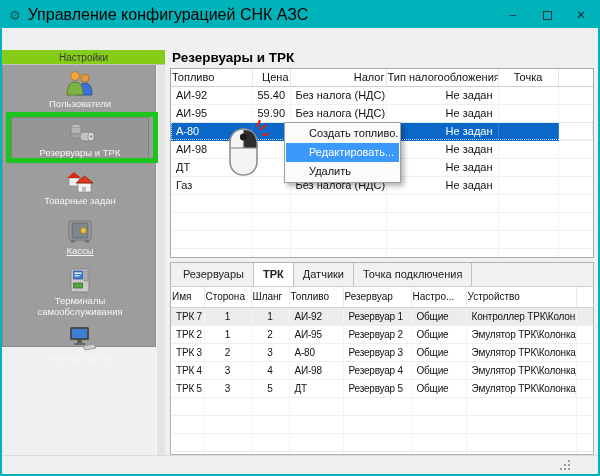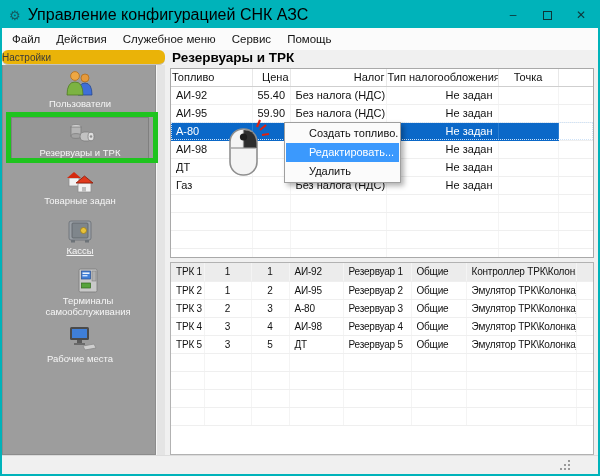--- a/index.html
+++ b/index.html
@@ -18,24 +18,24 @@
   .wbtn { width:34px; height:100%; display:flex; align-items:center; justify-content:center;
           color:#0d3638; font-size:12px; }
   .max-glyph { display:block; width:9px; height:9px; border:1px solid #0d3638; }
 
   
   .menubar { position:absolute; left:0; top:26px; right:0; height:22px; background:#fbfbfb;
              display:flex; align-items:center; padding-left:2px; }
   .mitem { padding:3px 8px; font-size:11.5px; color:#141414; }
 
   
-  .nav-header { position:absolute; left:0; top:48px; width:163px; height:15px; background:#eab308;
-                font-size:10px; color:#3a3a3a; text-align:left; line-height:15px;
-                border-bottom:1px solid #c2c2c2;border-radius:6px; }
-  .nav-body { position:absolute; left:0; top:63px; width:154px; height:390px; background:#9d9d9d;
+  .nav-header { position:absolute; left:0; top:48px; width:163px; height:15px; background:#84cc16;
+                font-size:10px; color:#3a3a3a; text-align:center; line-height:15px;
+                border-bottom:1px solid #c2c2c2; }
+  .nav-body { position:absolute; left:0; top:63px; width:154px; height:282px; background:#9d9d9d;
               border:1px solid #8c8c8c; border-top:none; }
   .nav-scroll { position:absolute; left:154px; top:63px; width:9px; height:390px; background:#e4e4e4;
                 border-left:1px solid #f6f6f6; }
   .side-item { position:absolute; left:0; width:154px; text-align:center; color:#f6f6f6;
                font-size:9.5px; line-height:11px; }
   .side-item svg { display:block; margin:0 auto 2px auto; }
   .side-item .lbl { display:block; width:110px; margin:0 auto; }
   .side-item.sel { left:8px; width:138px; background:#969696; border:1px solid #7f7f7f; padding:3px 0 4px 0; }
   .green-box { position:absolute; left:4px; top:110px; width:152px; height:51px;
                border:5px solid #1ec41e; z-index:4; }
@@ -98,27 +98,20 @@
     <span class="title-text">Управление конфигурацией СНК АЗС</span>
     <div class="win-controls">
       <div class="wbtn">–</div>
       <div class="wbtn">
           <span class="max-glyph"></span>
         </div>
       <div class="wbtn">✕</div>
     </div>
   </div>
 
-  <div class="menubar">
-    <span class="mitem">Файл</span>
-    <span class="mitem">Действия</span>
-    <span class="mitem">Служебное меню</span>
-    <span class="mitem">Сервис</span>
-    <span class="mitem">Помощь</span>
-  </div>
 
   <div class="nav-header">Настройки</div>
   <div class="nav-body">
 
     <div class="side-item" style="top:6px;">
       <svg width="32" height="25" viewBox="0 0 32 25">
         <circle cx="21" cy="7" r="4" fill="#e59a3c" stroke="#b06f1e" stroke-width="0.8"></circle>
         <path d="M14,24 Q14,12 21,12 Q28,12 28,24 Z" fill="#3f6fd8" stroke="#27488f" stroke-width="0.8"></path>
         <circle cx="11" cy="5" r="4.4" fill="#eda743" stroke="#b06f1e" stroke-width="0.8"></circle>
         <path d="M3,24 Q3,11 11,11 Q19,11 19,24 Z" fill="#7cb342" stroke="#4f7a24" stroke-width="0.8"></path>
@@ -153,21 +146,21 @@
       <svg width="28" height="24" viewBox="0 0 28 24">
         <rect x="3" y="2" width="22" height="19" rx="2" fill="#9aa0a6" stroke="#6d7378" stroke-width="0.9"></rect>
         <rect x="6" y="4" width="16" height="15" rx="1" fill="#7f868c" stroke="#5d6368" stroke-width="0.8"></rect>
         <circle cx="17.5" cy="11.5" r="3" fill="#e8c23a" stroke="#9a7d1c" stroke-width="0.8"></circle>
         <rect x="5" y="21" width="4" height="2.5" fill="#6d7378"></rect>
         <rect x="19" y="21" width="4" height="2.5" fill="#6d7378"></rect>
       </svg>
       <span class="lbl">Кассы</span>
     </div>
 
-    <div class="side-item" style="top:203px;margin-left:8px;">
+    <div class="side-item" style="top:203px;">
       <svg width="26" height="25" viewBox="0 0 26 25">
         <rect x="4" y="1" width="18" height="23" rx="1.5" fill="#c9c9c9" stroke="#808080" stroke-width="0.9"></rect>
         <rect x="6.5" y="3" width="9" height="8" fill="#3f7fd8" stroke="#2a4f90" stroke-width="0.7"></rect>
         <rect x="7.5" y="4.5" width="7" height="1.4" fill="#fff"></rect>
         <rect x="7.5" y="7" width="5" height="1.4" fill="#cfe2ff"></rect>
         <rect x="17" y="3" width="4" height="10" fill="#b0b0b0" stroke="#808080" stroke-width="0.6"></rect>
         <rect x="6.5" y="15" width="9" height="5" fill="#57a33d" stroke="#33691e" stroke-width="0.7"></rect>
       </svg>
       <span class="lbl">Терминалы самообслуживания</span>
     </div>
@@ -304,34 +297,50 @@
     </svg>
   </div>
 
   <div class="ctx-menu">
     <div class="ctx-item">Создать топливо...</div>
     <div class="ctx-item hl">Редактировать...</div>
     <div class="ctx-item">Удалить</div>
   </div>
 
   <div class="bottom-panel">
+    <div class="tabs">
+      <span class="tab">Резервуары</span>
+      <span class="tab active">ТРК</span>
+      <span class="tab">Датчики</span>
+      <span class="tab">Точка подключения</span>
+    </div>
     <table class="grid trk-grid">
       <colgroup>
         <col style="width:33px">
           <col style="width:47px">
           <col style="width:38px">
           <col style="width:54px">
         <col style="width:68px">
           <col style="width:55px">
           <col style="width:110px">
           <col>
       </colgroup>
       <tbody>
+          <tr>
+        <th class="L">Имя</th>
+        <th class="L">Сторона</th>
+        <th class="L">Шланг</th>
+        <th class="L">Топливо</th>
+        <th class="L">Резервуар</th>
+        <th class="L">Настро...</th>
+        <th class="L">Устройство</th>
+        <th></th>
+      </tr>
       <tr class="sel2">
-        <td class="L">ТРК 1</td>
+        <td class="L">ТРК 7</td>
         <td class="C">1</td>
         <td class="C">1</td>
         <td class="L">АИ-92</td>
         <td class="L">Резервуар 1</td>
         <td class="L">Общие</td>
         <td class="L">Контроллер ТРК\Колон...</td>
             <td></td>
       </tr>
       <tr>
         <td class="L">ТРК 2</td>

